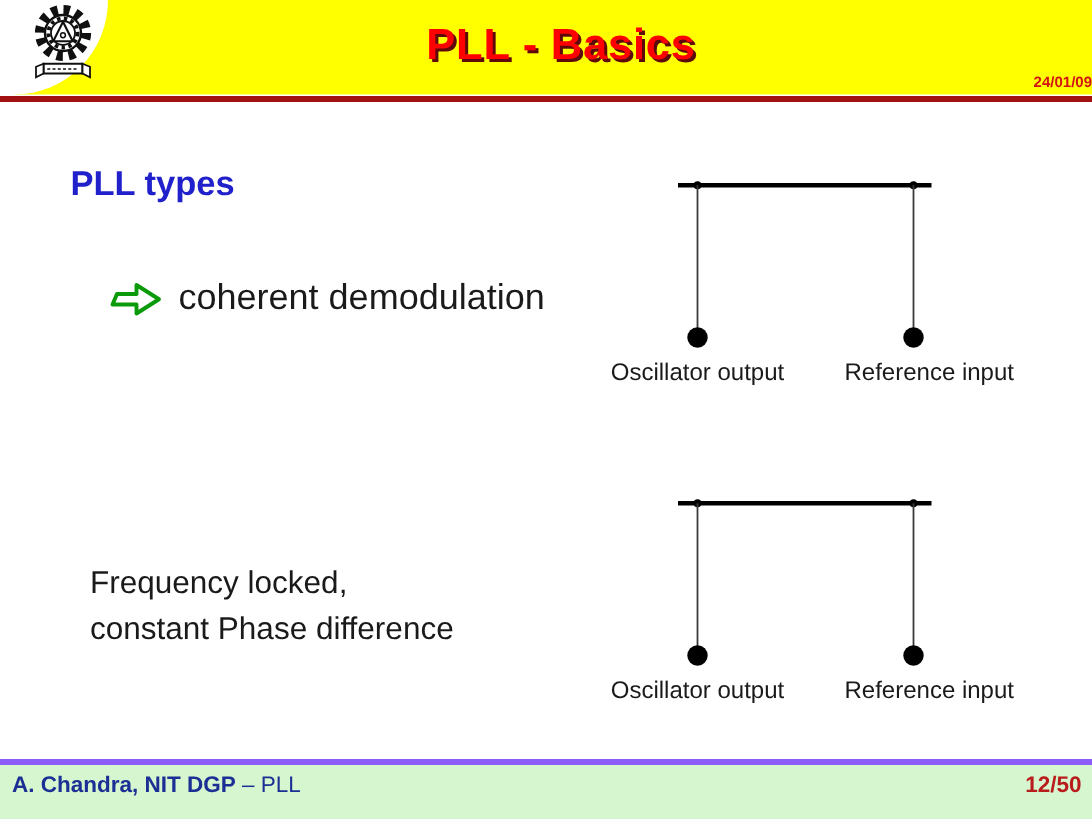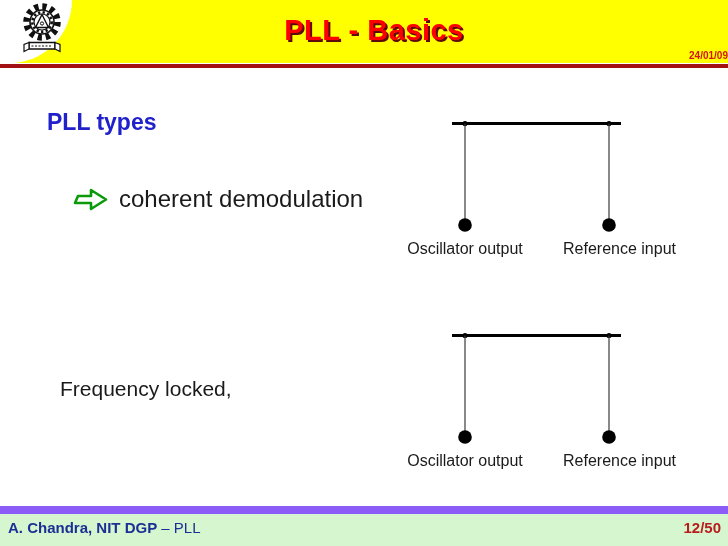--- a/index.html
+++ b/index.html
@@ -72,21 +72,21 @@
     font-size:16px; color:#1a1a1a;
   }
   .diagram-labels .lbl { position:absolute; top:4px; text-align:center; }
   .lbl-left  { left:0;     width:170px; }
   .lbl-right { left:172px; width:135px; }
 
   
   .footer {
     position:absolute; left:0; top:506px; width:728px; height:40px;
     background:#D5F6CE;
-    border-top:8px solid #8b5cf6;
+    border-top:4px solid #8b5cf6;
     display:flex; justify-content:space-between; align-items:flex-start;
     padding:5px 7px 0 8px;
   }
   .footer-credit { font-size:15px; color:#1B2F94; }
   .footer-credit .author { font-weight:bold; }
   .page-number { font-size:15px; font-weight:bold; color:#b91c1c; }
 </style>
 </head>
 <body>
 
@@ -135,20 +135,21 @@
       <circle cx="229" cy="115" r="6.8" fill="#000000"></circle>
     </svg>
     <div class="diagram-labels">
       <span class="lbl lbl-left">Oscillator output</span>
       <span class="lbl lbl-right">Reference input</span>
     </div>
   </div>
 
   <div class="body-line line-freq">
     <div>Frequency locked,</div>
+    <div>constant Phase difference</div>
   </div>
 
 
   <div class="diagram diagram2">
     <svg width="330" height="124" viewBox="0 0 330 124">
       <line x1="72" y1="13.5" x2="241" y2="13.5" stroke="#000000" stroke-width="3"></line>
       <circle cx="85" cy="13.5" r="2.6" fill="#000000"></circle>
       <circle cx="229" cy="13.5" r="2.6" fill="#000000"></circle>
       <line x1="85" y1="13.5" x2="85" y2="110" stroke="#3a3a3a" stroke-width="1.2"></line>
       <line x1="229" y1="13.5" x2="229" y2="110" stroke="#3a3a3a" stroke-width="1.2"></line>

